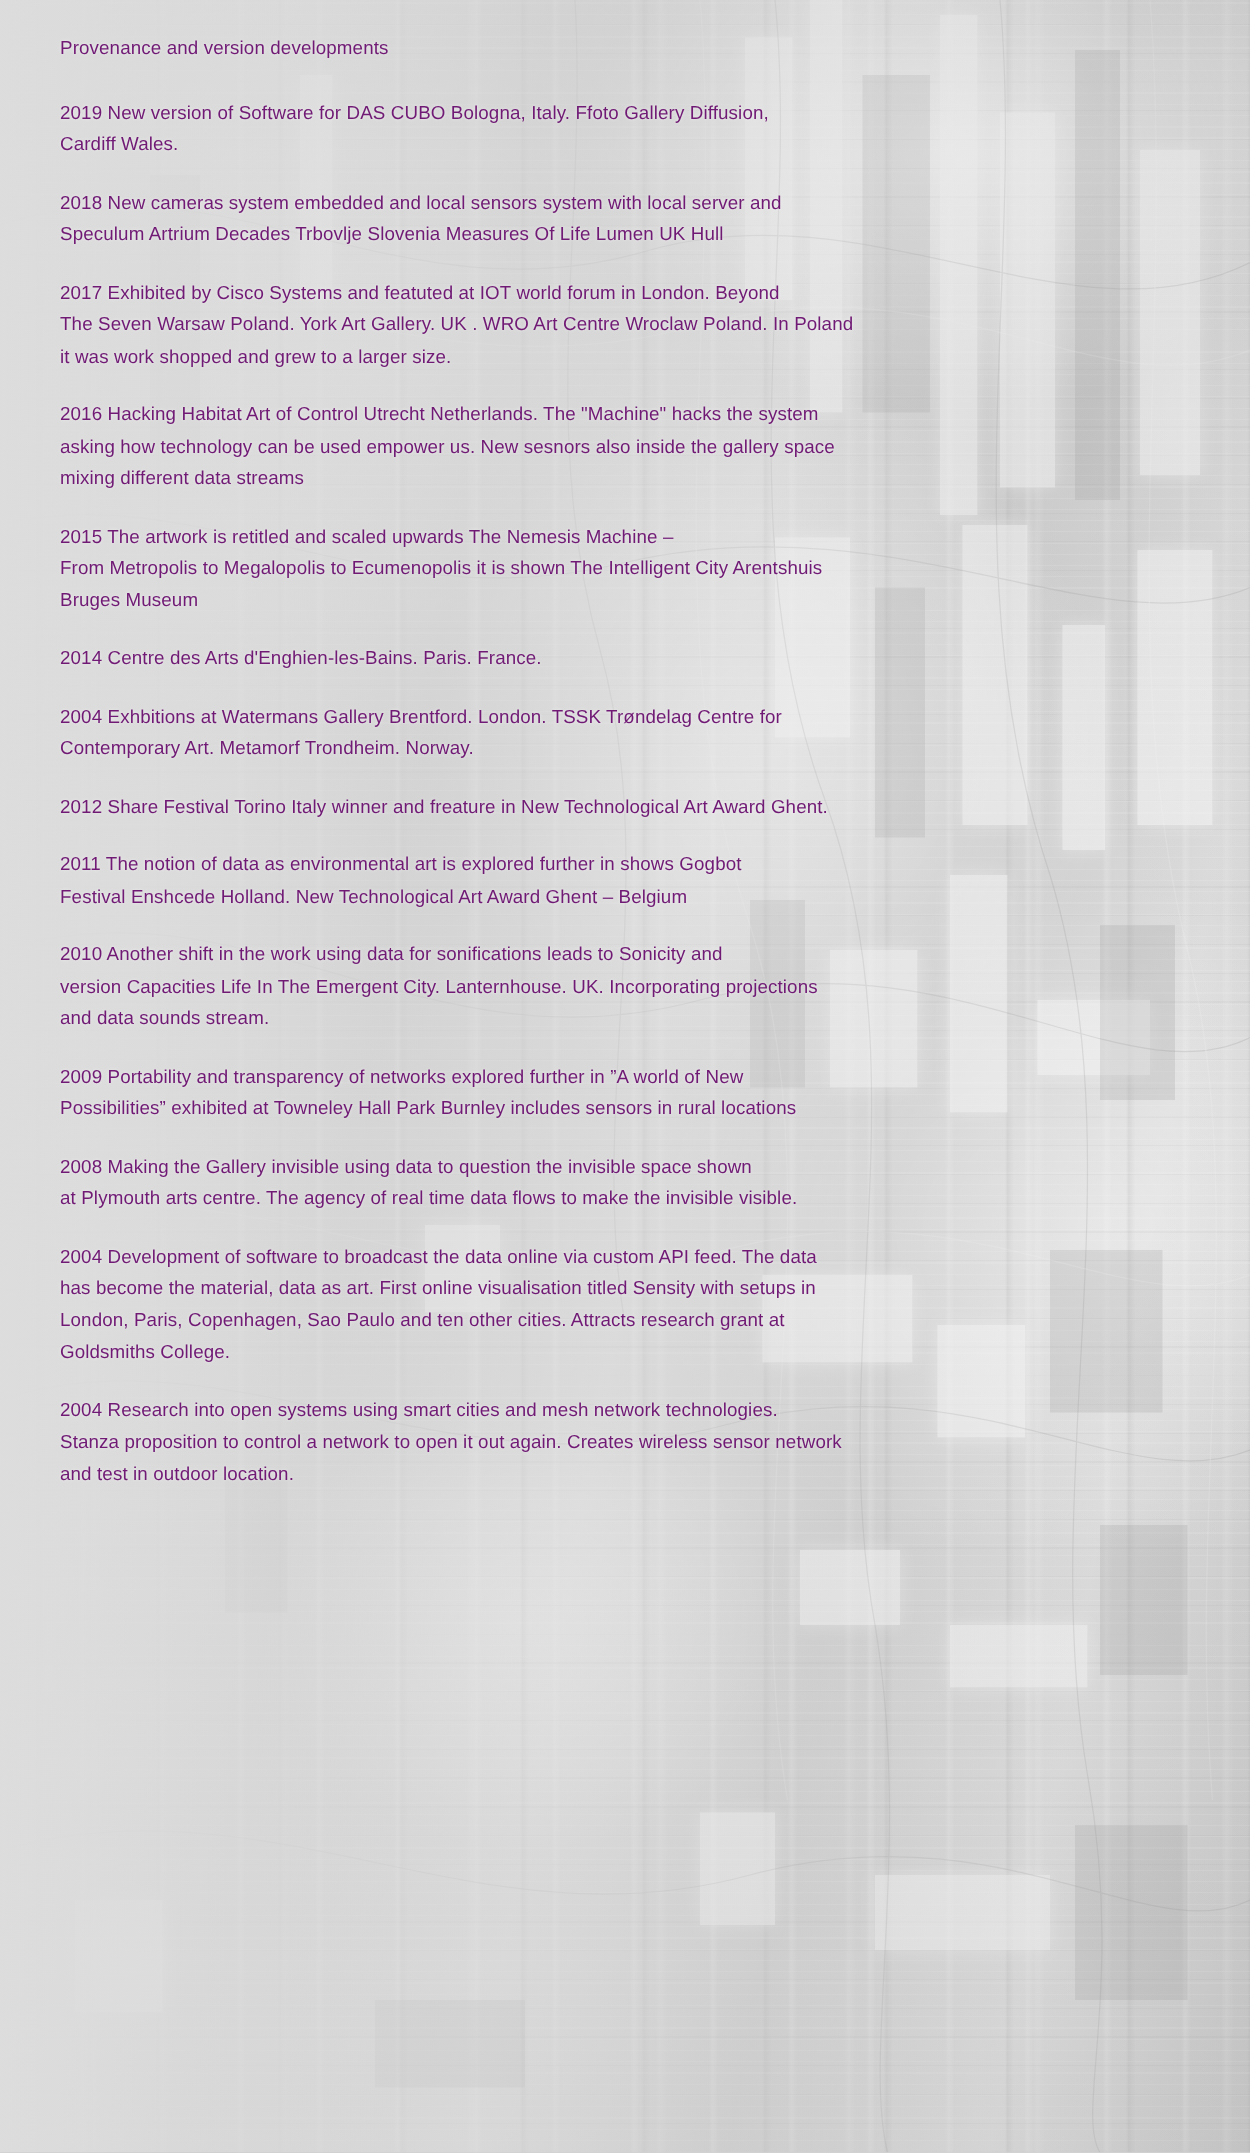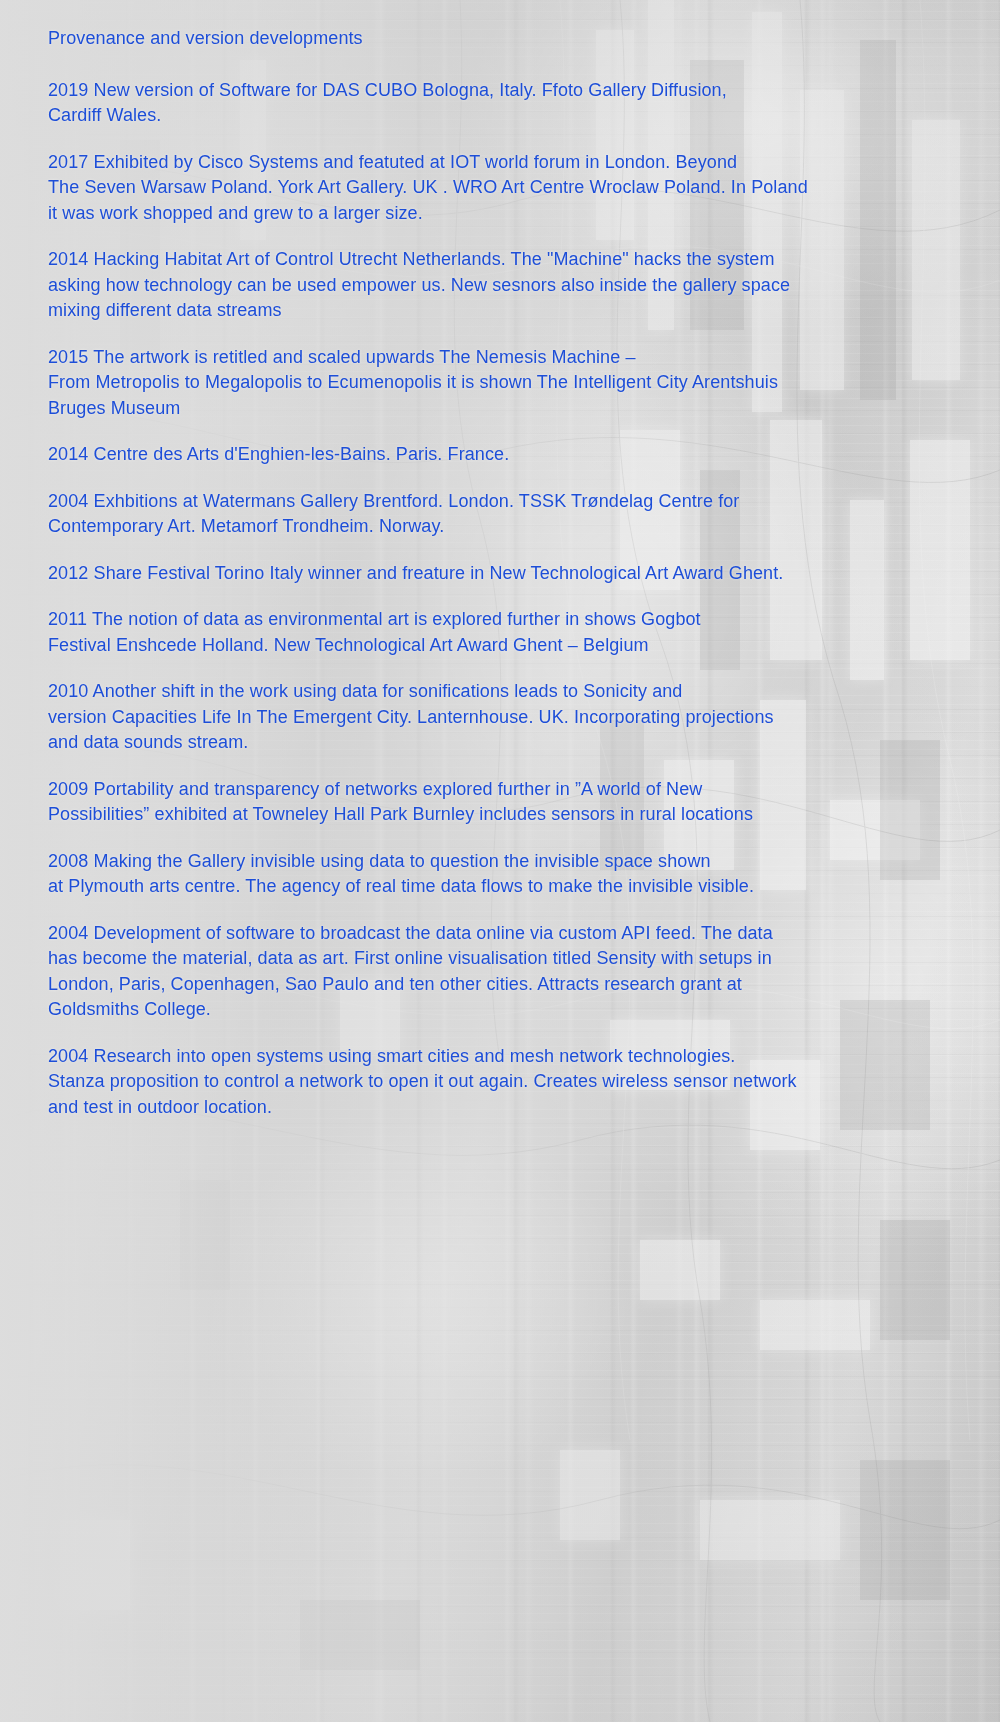--- a/index.html
+++ b/index.html
@@ -72,22 +72,22 @@
     inset: 0;
     background: linear-gradient(90deg, rgba(222,222,222,0.80) 0%, rgba(220,220,220,0.62) 45%, rgba(218,218,218,0.34) 72%, rgba(216,216,216,0.18) 100%);
   }
 
   
   .content {
     position: absolute;
     left: 48px;
     top: 26px;
     width: 900px;
-    color: #1d4ed8;
-    font-size: 18px;
+    color: #701a75;
+    font-size: 15px;
     line-height: 25.5px;
     letter-spacing: 0.1px;
   }
   .para {
     margin: 0 0 21px 0;
     white-space: pre-line;
     text-shadow: 0 0 3px rgba(255,255,255,0.55);
   }
   .para:first-child { margin-bottom: 26px; }
   .para:last-child { margin-bottom: 0; }
@@ -155,24 +155,26 @@
     </g>
   </svg>
 
   <div class="bg-vignette"></div>
   <div class="bg-wash"></div>
 
   <div class="content">
     <p class="para">Provenance and version developments</p>
     <p class="para">2019 New version of Software for  DAS CUBO Bologna, Italy.  Ffoto Gallery Diffusion,
 Cardiff Wales.</p>
+    <p class="para">2018 New cameras system embedded and local sensors system with local server and
+Speculum Artrium Decades Trbovlje Slovenia Measures Of Life Lumen UK Hull</p>
     <p class="para">2017 Exhibited by  Cisco Systems and featuted at IOT world forum in London. Beyond
 The Seven Warsaw Poland.  York Art Gallery. UK .  WRO Art Centre Wroclaw Poland. In Poland
 it was work shopped and grew to a larger size.</p>
-    <p class="para">2014 Hacking Habitat Art of Control Utrecht Netherlands. The "Machine" hacks the system
+    <p class="para">2016 Hacking Habitat Art of Control Utrecht Netherlands. The "Machine" hacks the system
 asking how technology can be used empower us.  New sesnors also inside the gallery space
 mixing different data streams</p>
     <p class="para">2015 The artwork is retitled and scaled upwards The Nemesis Machine –
 From Metropolis to Megalopolis to Ecumenopolis it is shown The Intelligent City Arentshuis
 Bruges Museum</p>
     <p class="para">2014 Centre des Arts d'Enghien-les-Bains. Paris. France.</p>
     <p class="para">2004 Exhbitions at Watermans Gallery Brentford. London.  TSSK Trøndelag Centre for
 Contemporary Art. Metamorf Trondheim. Norway.</p>
     <p class="para">2012 Share  Festival Torino Italy winner and freature in New Technological Art Award Ghent.</p>
     <p class="para">2011 The notion of data as environmental art is explored further in shows Gogbot

